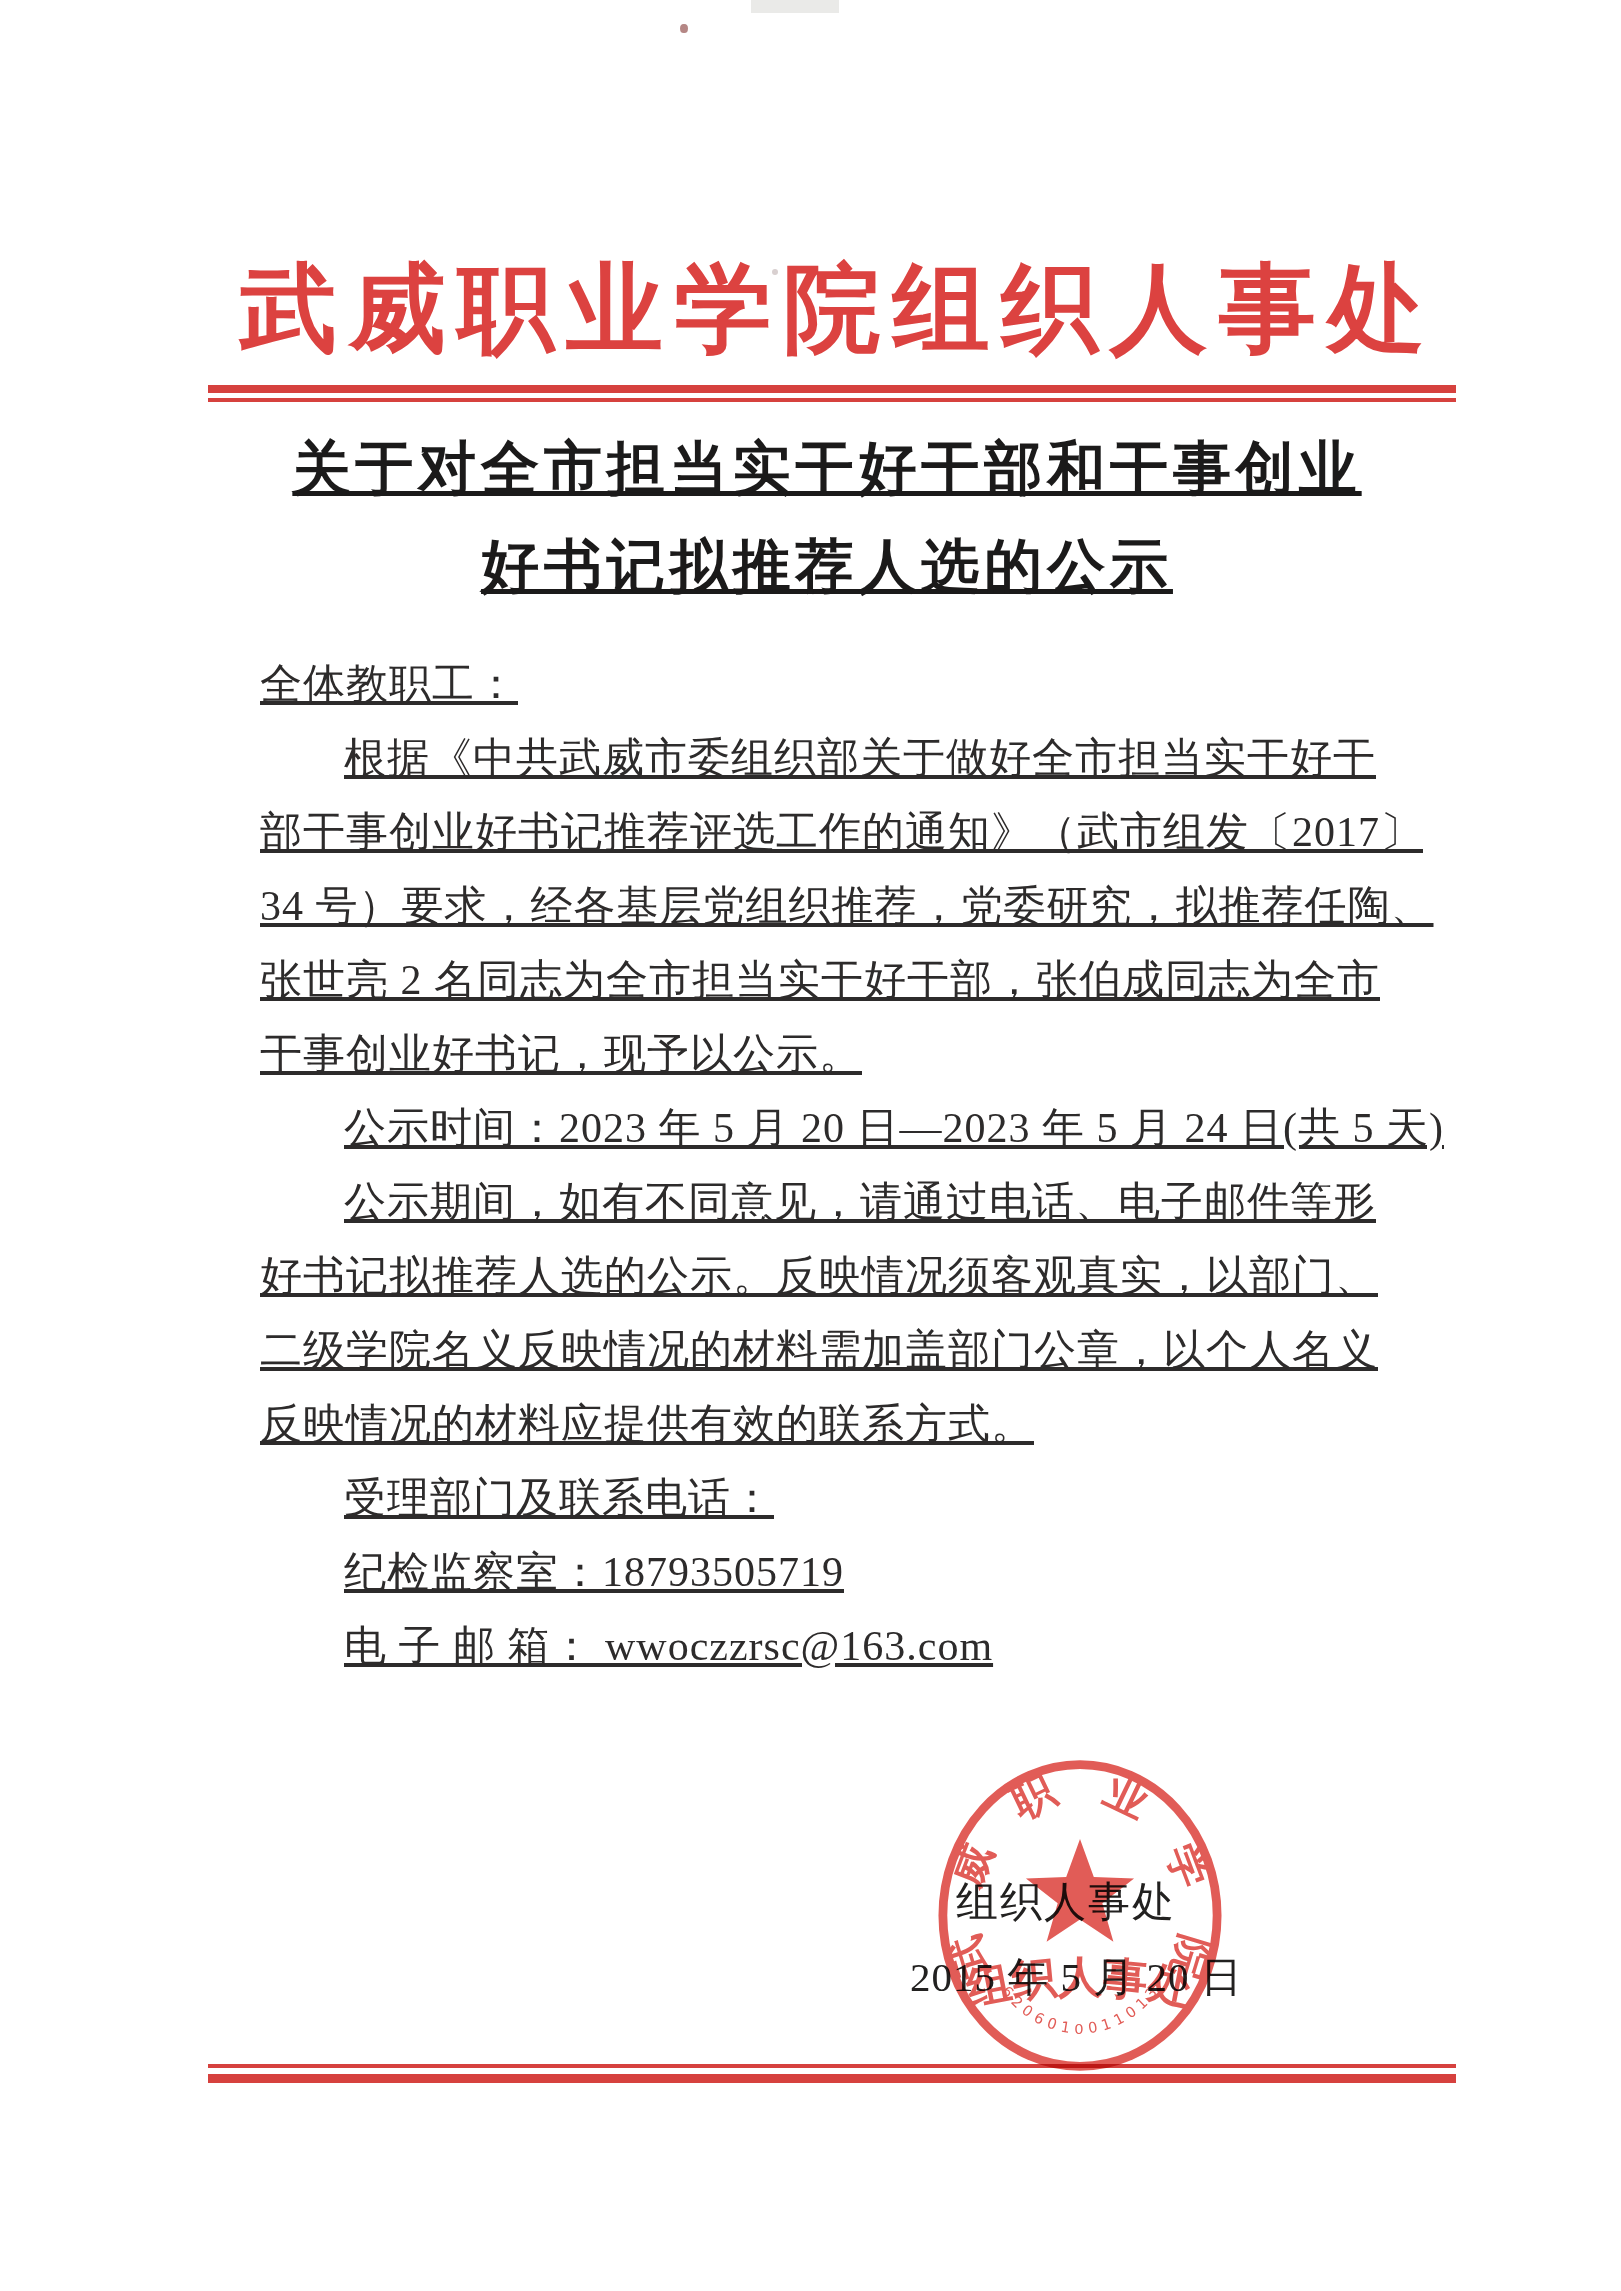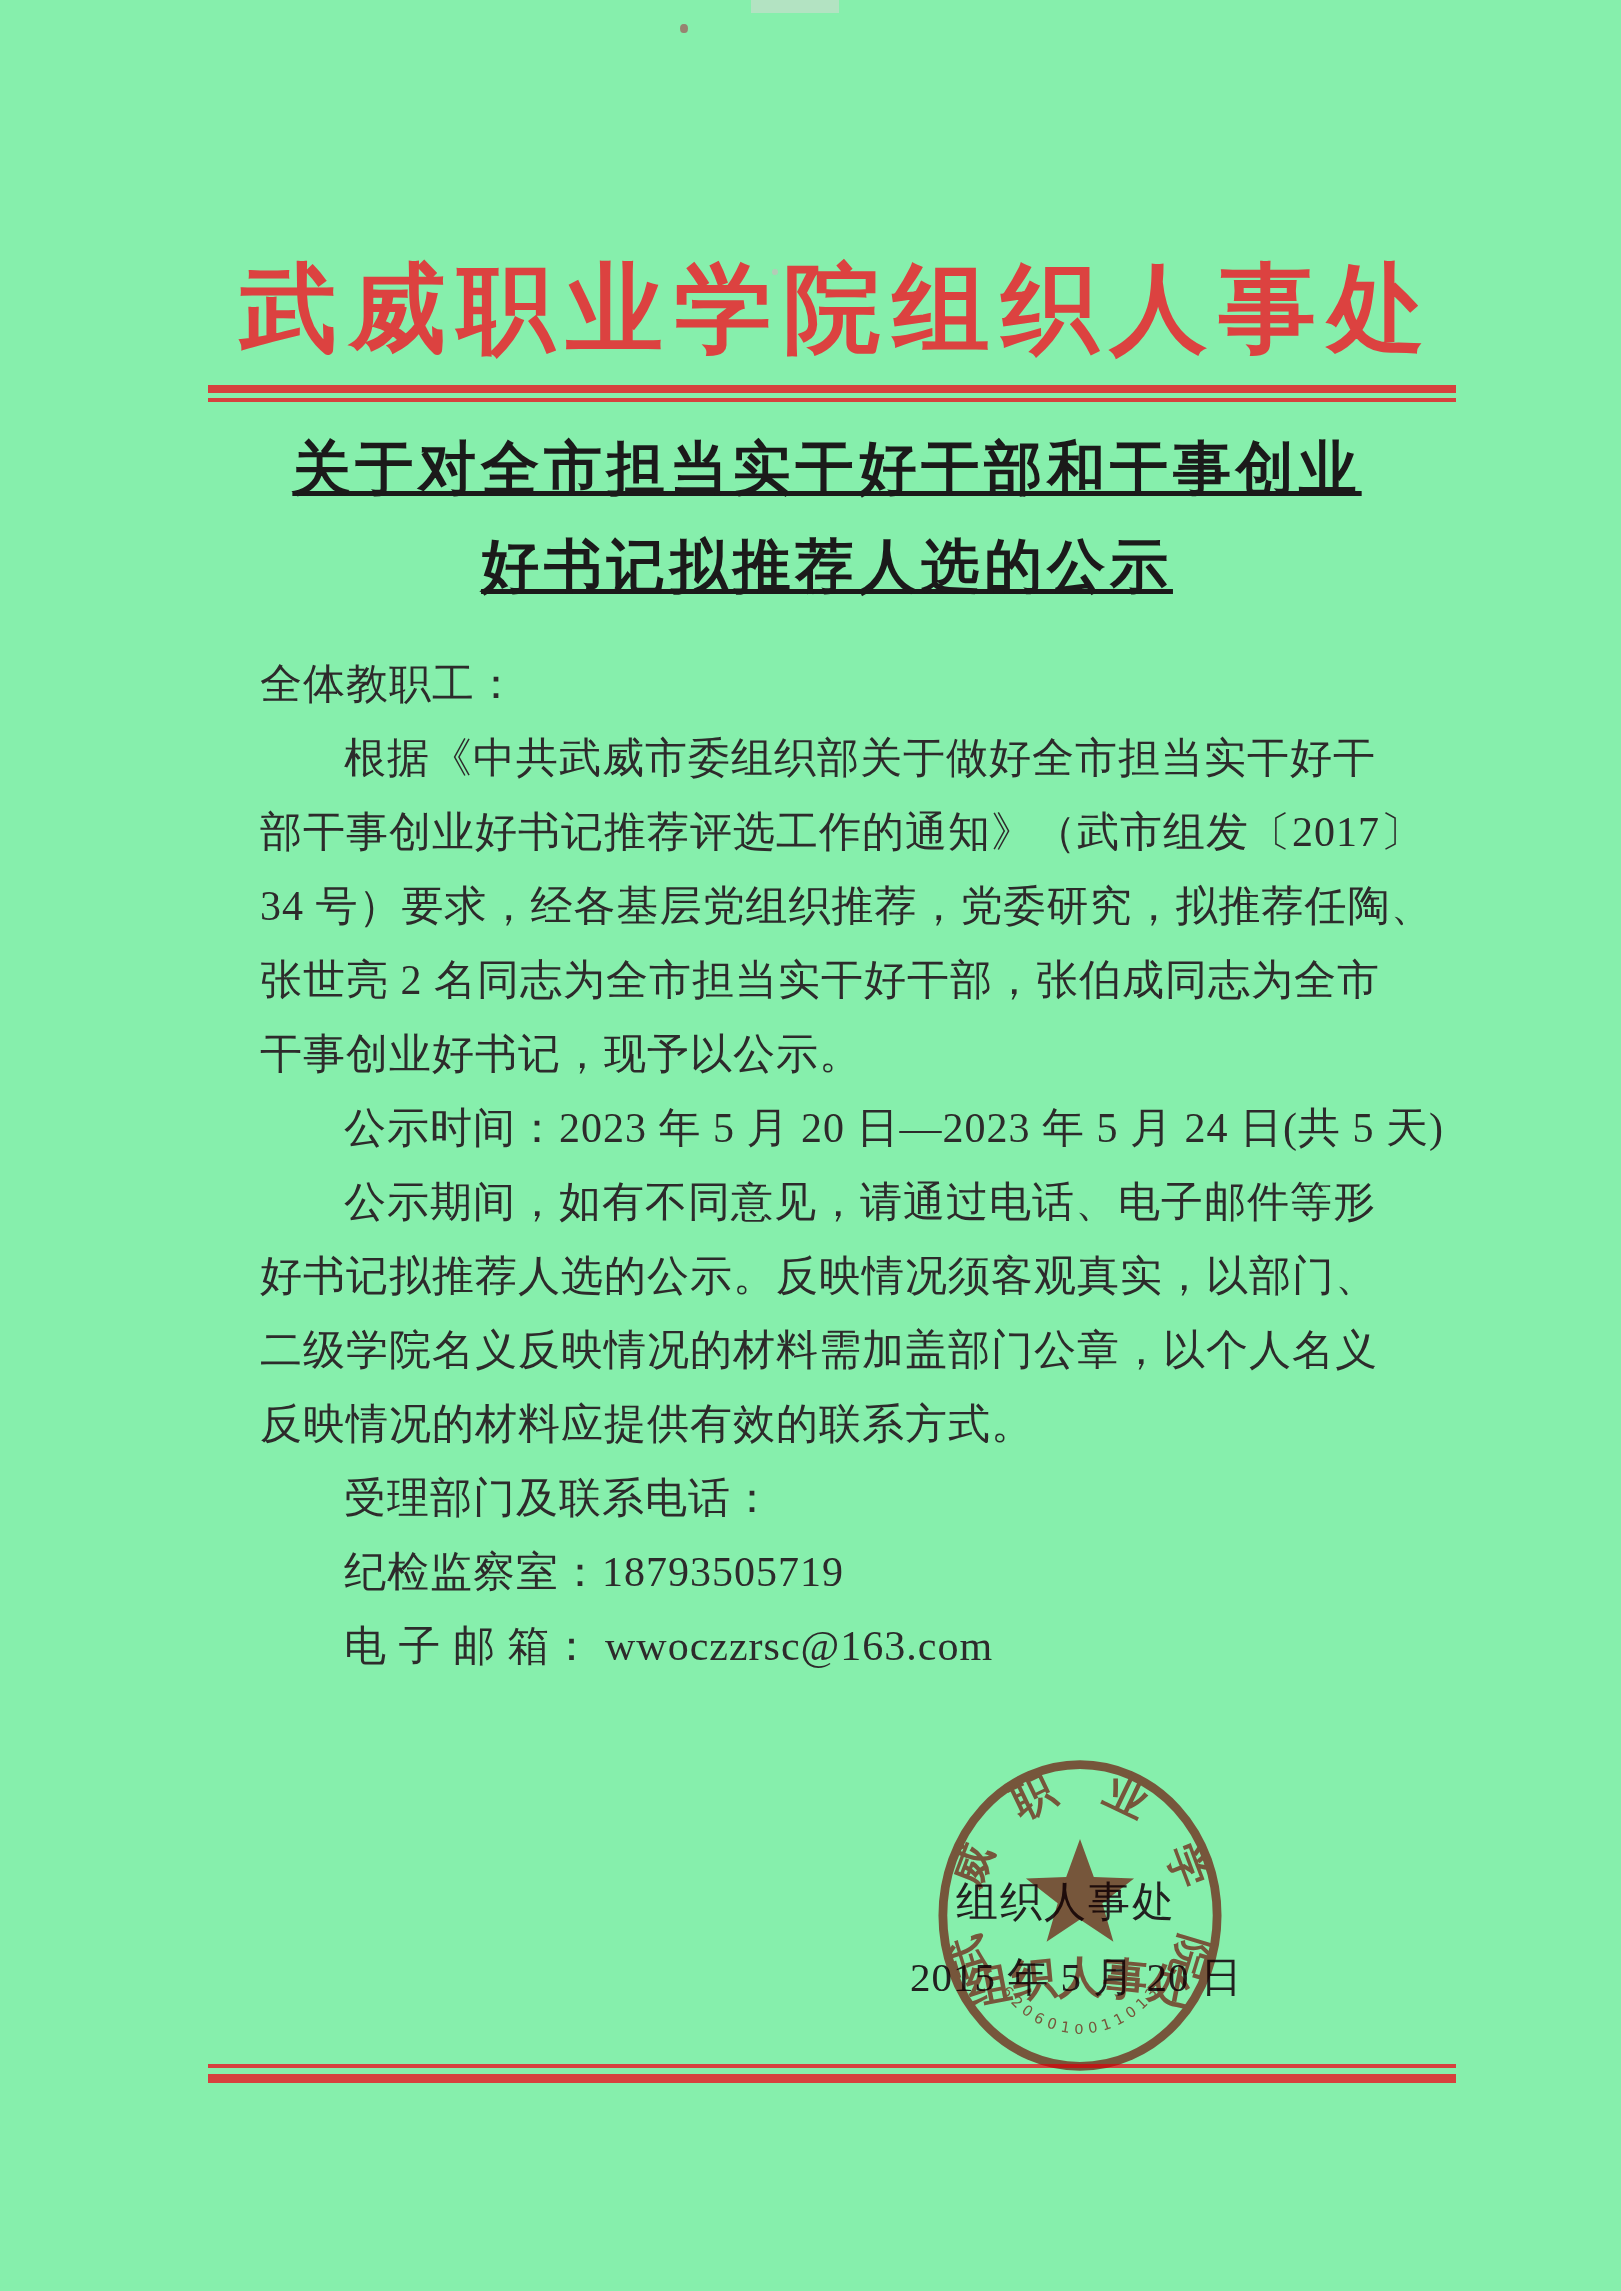--- a/index.html
+++ b/index.html
@@ -1,18 +1,18 @@
 <!DOCTYPE html>
 <html><head>
 <meta charset="utf-8">
 <style>
   html,body { margin:0; padding:0; background:#eceae8; }
   .page {
     position:relative; width:1621px; height:2292px; margin:0 auto;
-    background:#86efac; overflow:hidden;
+    background:#ffffff; overflow:hidden;
     font-family:"Liberation Serif","DejaVu Serif",serif;
   }
   
   .speck-a { position:absolute; left:680px; top:23.5px; width:7.8px; height:9.8px;
              background:#9c5f5c; border-radius:50%; opacity:.75; }
   .speck-b { position:absolute; left:772px; top:269px; width:5.9px; height:5.9px;
              background:#c9bcbc; border-radius:50%; opacity:.7; }
   .smudge  { position:absolute; left:751px; top:0; width:88px; height:12.7px;
              background:#d8d8d6; opacity:.55; }
   
@@ -31,21 +31,21 @@
   .doc-title {
     position:absolute; top:420px; left:33px; width:1588px;
     text-align:center; font-size:58px; font-weight:bold; color:#1b1a1a;
     letter-spacing:4.9px; line-height:98px; white-space:nowrap;text-decoration:underline;
   }
   
   .body-text {
     position:absolute; top:647px; left:260px; width:1157px;
     font-size:42px; color:#2d2b2b; letter-spacing:1px;
   }
-  .bline { height:74px; line-height:74px; white-space:nowrap; }
+  .bline { height:74px; line-height:74px; white-space:nowrap;text-decoration:underline; }
   .bline.ind { padding-left:84px; }
   
   .sig-dept {
     position:absolute; top:1874px; left:956px; font-size:42px;
     letter-spacing:2px; color:#222120; white-space:nowrap;
   }
   .sig-date {
     position:absolute; top:1950px; left:910px; font-size:41px;
     letter-spacing:1px; color:#222120; white-space:nowrap;
   }

